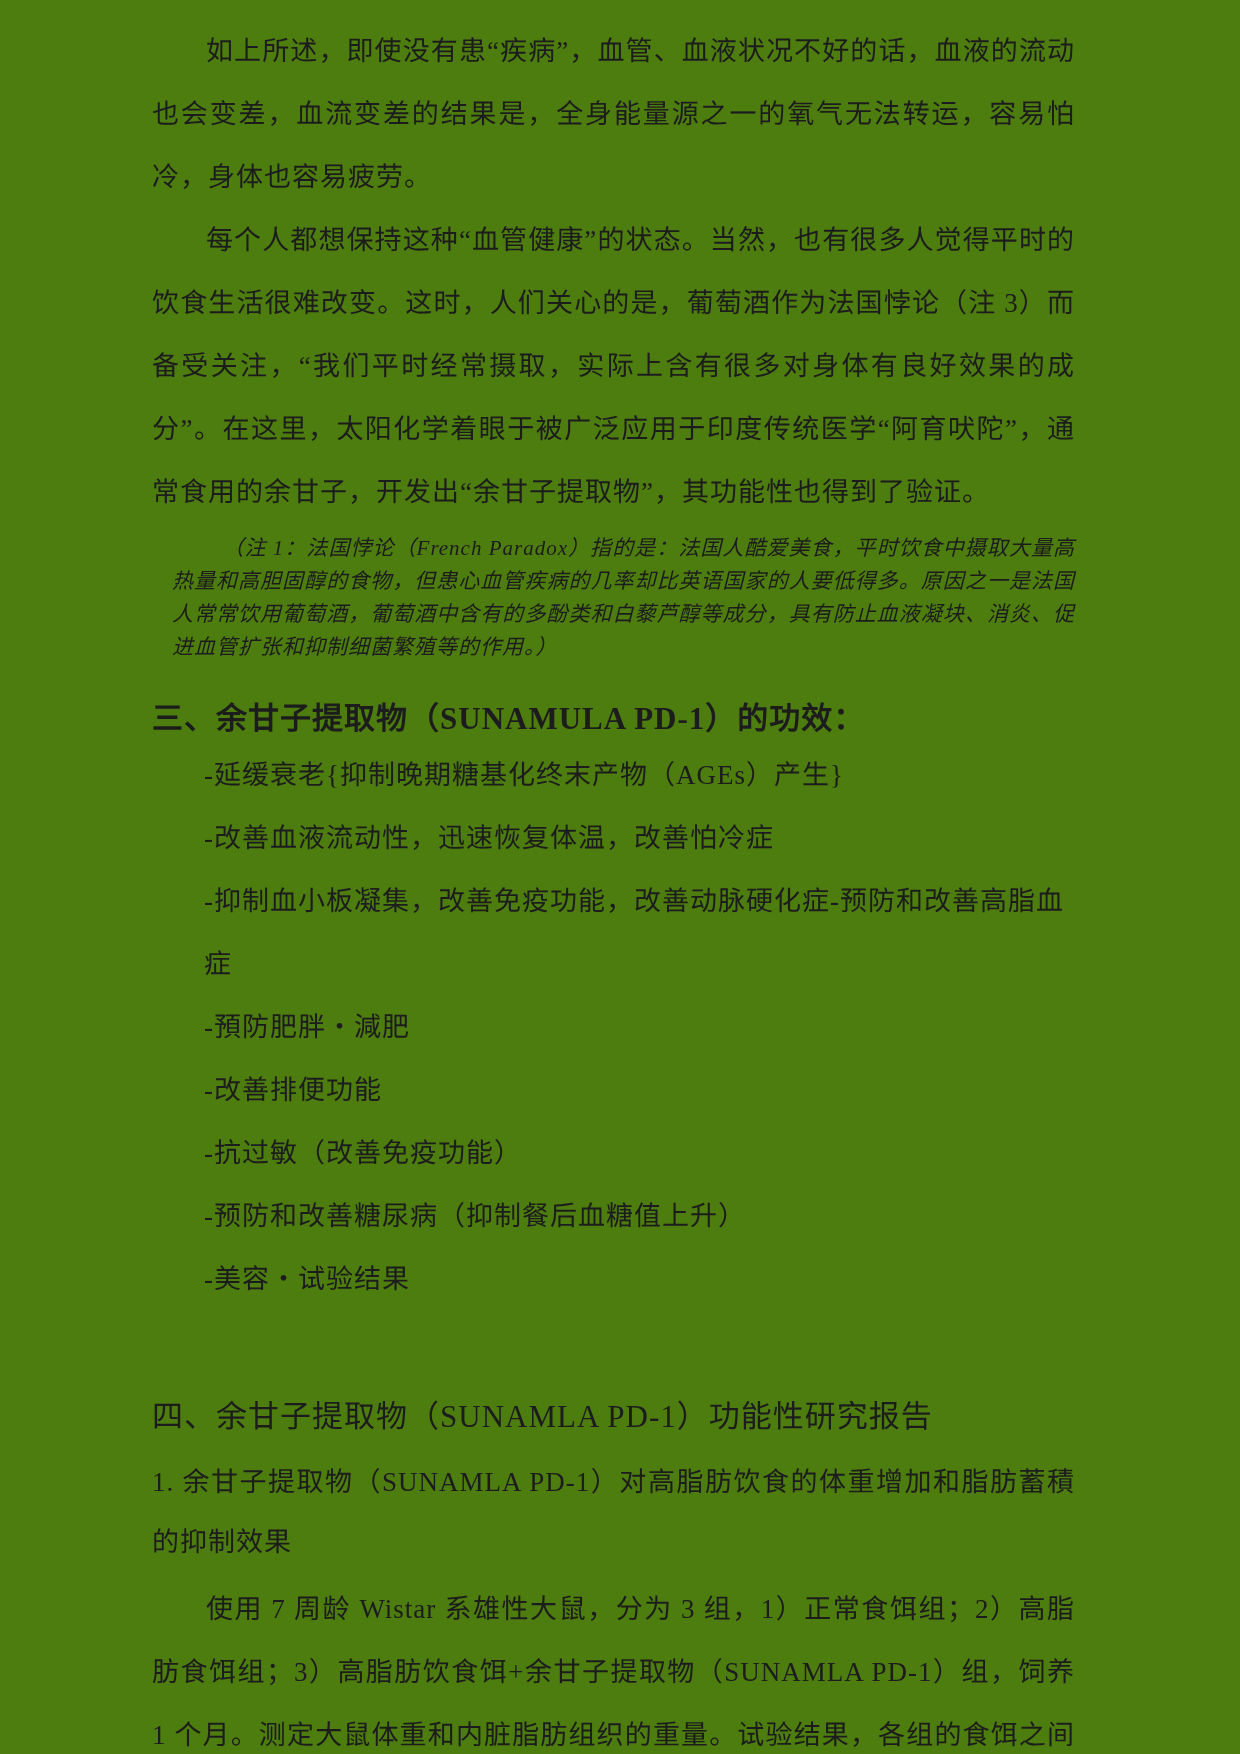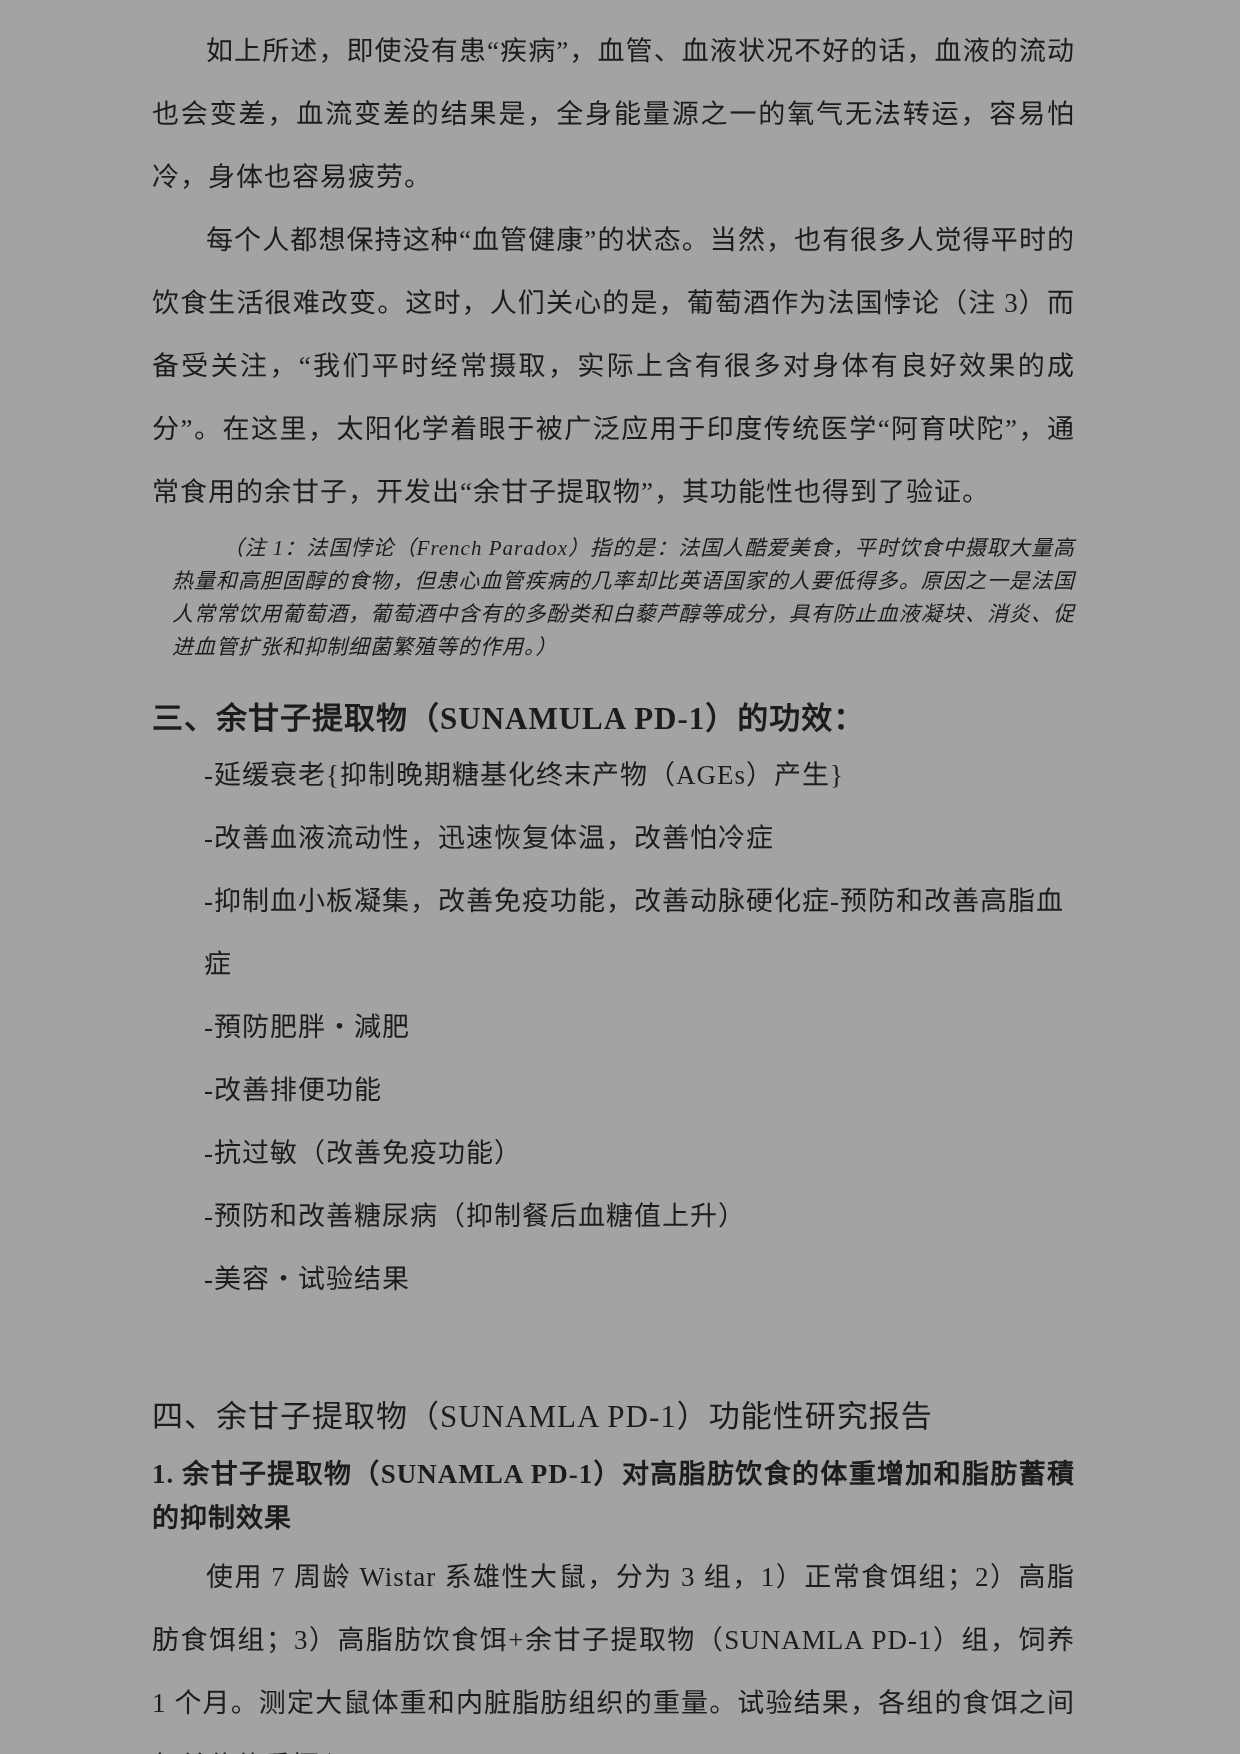--- a/index.html
+++ b/index.html
@@ -12,21 +12,21 @@
     height: 1754px;
     overflow: hidden;
     font-family: "Liberation Serif", "DejaVu Serif", serif;
     color: #1c1c1c;
   }
   .page {
     box-sizing: border-box;
     width: 1240px;
     height: 1754px;
     padding: 20px 165px 0 152px;
-    background: #a3a3a3;
+    background: #4d7c0f;
   }
   .body-para {
     font-size: 27px;
     line-height: 63px;
     text-align: justify;
     text-indent: 2em;
     margin: 0;
     letter-spacing: 1px;
   }
   .note-para {
@@ -55,22 +55,22 @@
     letter-spacing: 1px;
   }
   .h-section4 {
     font-size: 31px;
     font-weight: normal;
     margin: 80px 0 0 0;
     letter-spacing: 1px;
   }
   .h-sub1 {
     font-size: 27px;
-    font-weight: bold;
-    line-height: 44px;
+    font-weight: normal;
+    line-height: 60px;
     text-align: justify;
     margin: 16px 0 0 0;
     letter-spacing: 1px;
   }
   .study-para {
     font-size: 27px;
     line-height: 63px;
     text-align: justify;
     text-indent: 2em;
     margin: 6px 0 0 0;

